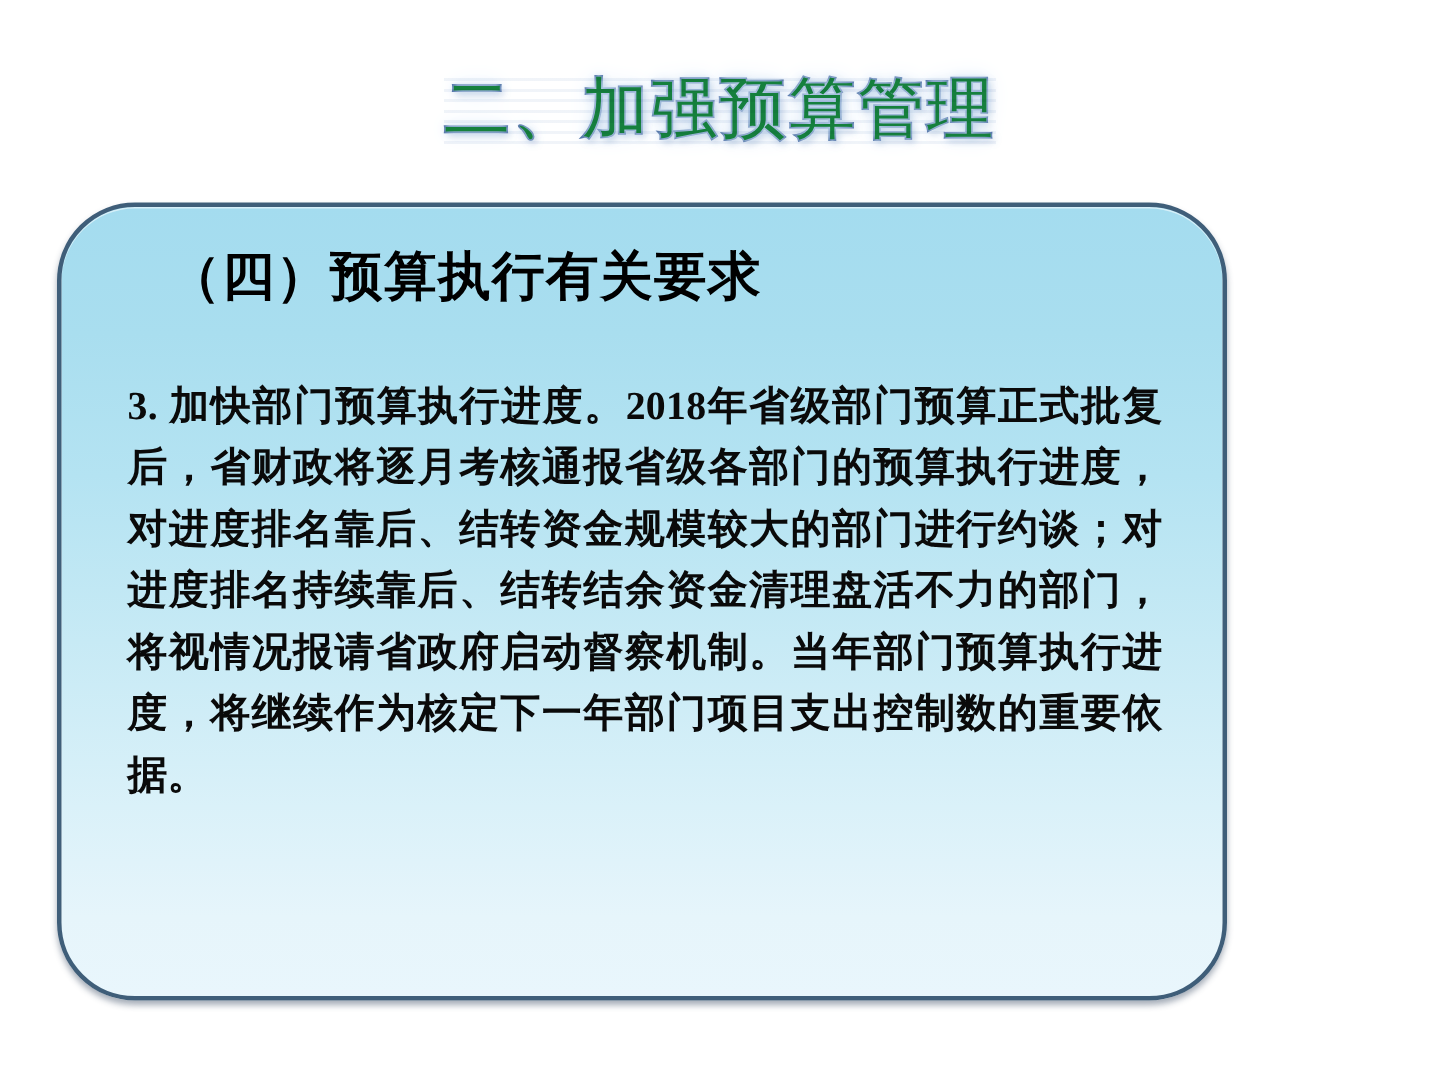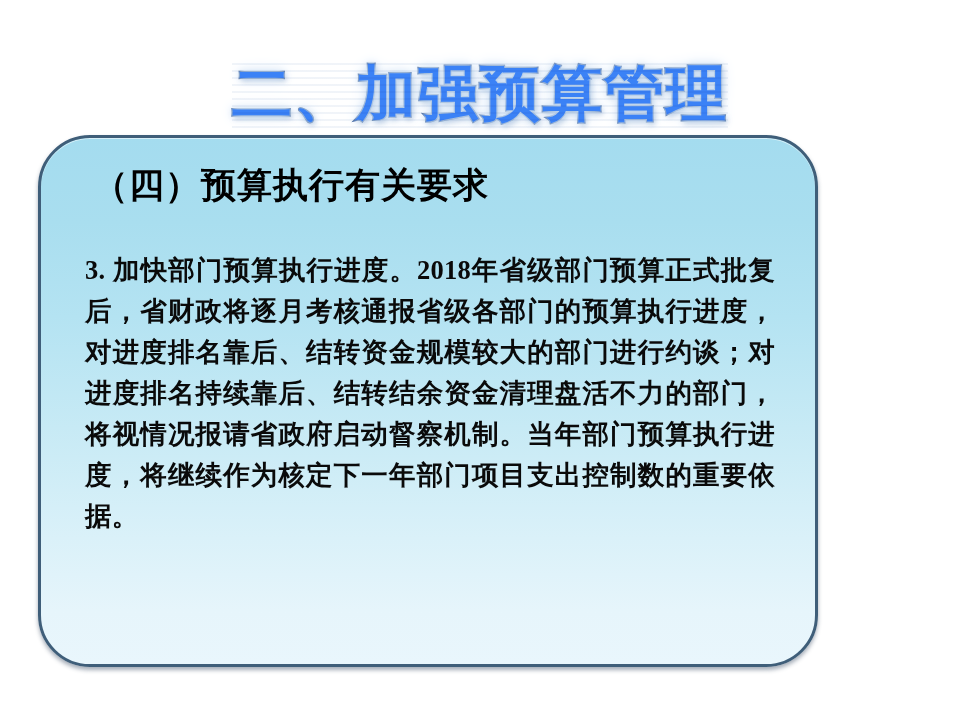--- a/index.html
+++ b/index.html
@@ -30,25 +30,25 @@
     left: 0;
     top: 18px;
     width: 960px;
     text-align: center;
     line-height: 1;
   }
   .slide-title {
     display: inline-block;
     position: relative;
     font-family: "DejaVu Sans", "Liberation Sans", sans-serif;
-    font-weight: 700;
-    font-size: 60px;
+    font-weight: 400;
+    font-size: 44px;
     letter-spacing: 2px;
     line-height: 1.18;
-    color: #3b82f6;
+    color: #15803d;
     -webkit-text-stroke: 2.2px #3a5f99;
     text-shadow:
        0 0 3px #bcd4ee,
        0 0 8px #c9ddf2,
        0 0 16px #d6e6f7,
        2px 3px 5px rgba(120,150,190,0.55);
     paint-order: stroke fill;
   }
   
   .slide-title::after {
@@ -87,21 +87,21 @@
         #e6f5fb 90%,
         #e9f6fc 100%);
     box-shadow:
         0 3px 4px rgba(40,60,85,0.42),
         inset 0 1px 0 rgba(255,255,255,0.55);
   }
 
   
   .section-heading {
     position: absolute;
-    left: 52px;
+    left: 71px;
     top: 26px;
     margin: 0;
     font-family: "DejaVu Sans", "Liberation Sans", sans-serif;
     font-weight: 700;
     font-size: 35px;
     line-height: 1.2;
     letter-spacing: 1px;
     color: #000000;
     white-space: nowrap;
     text-align: right;

